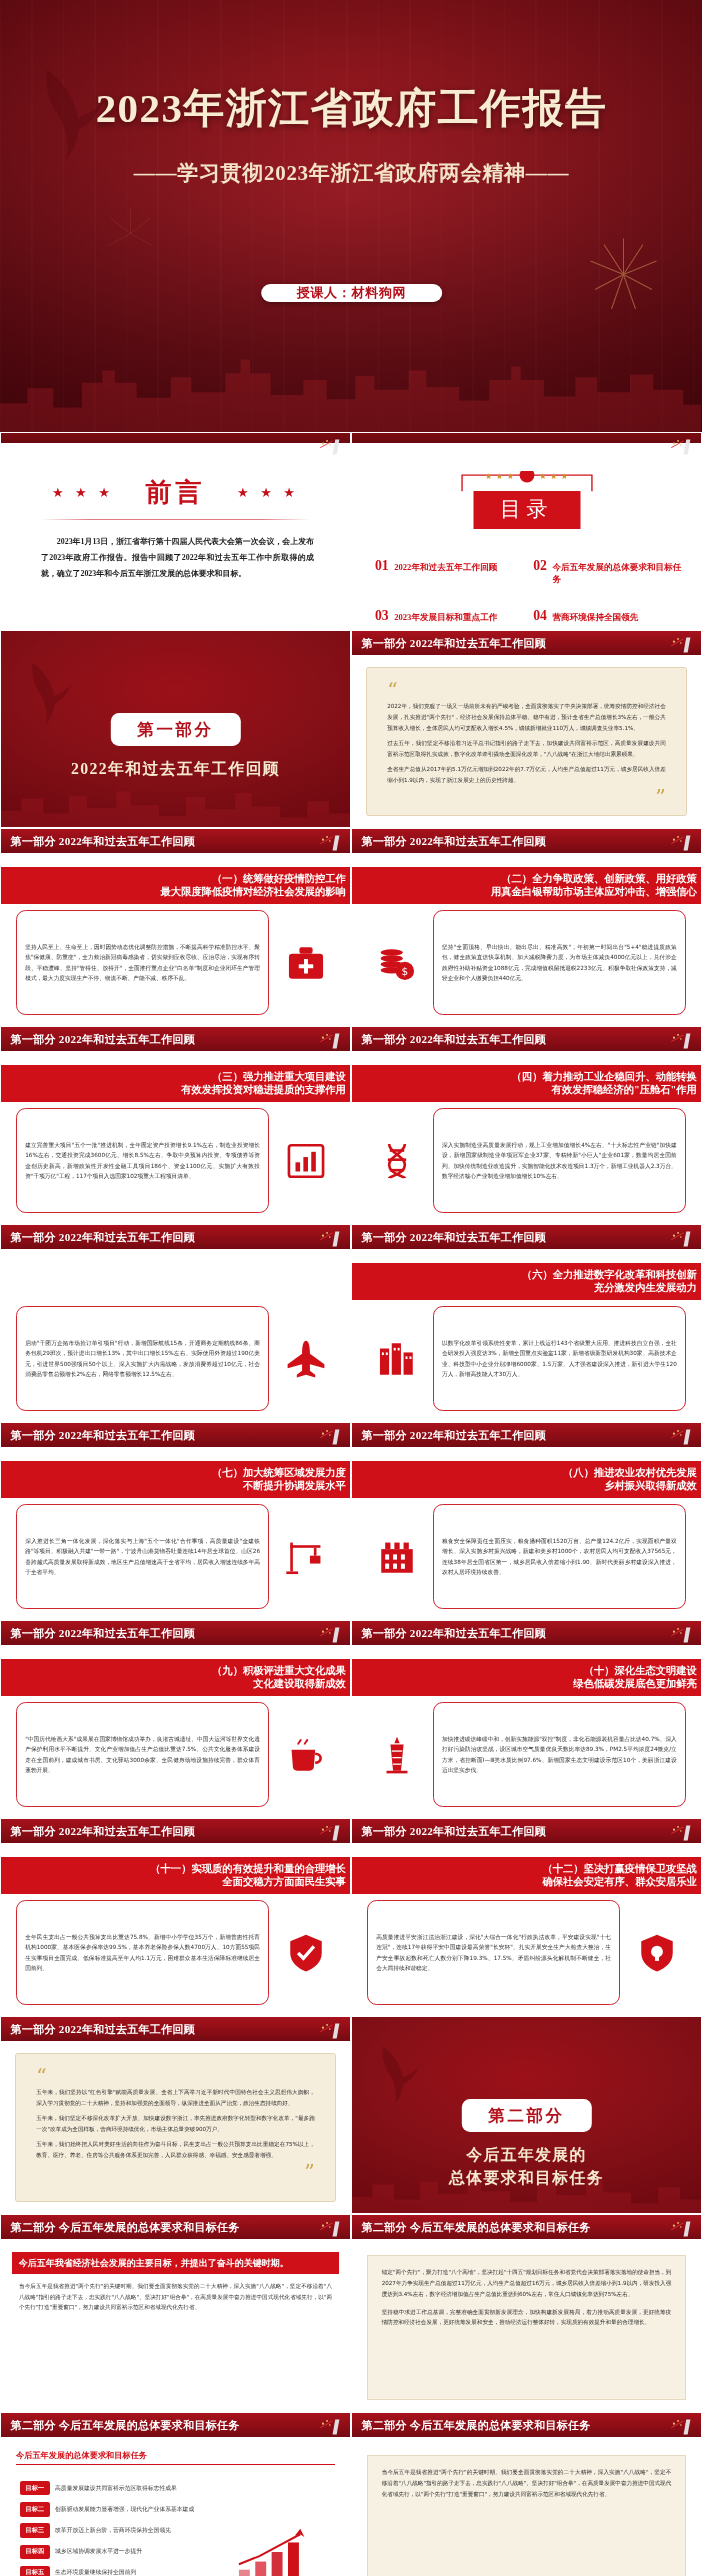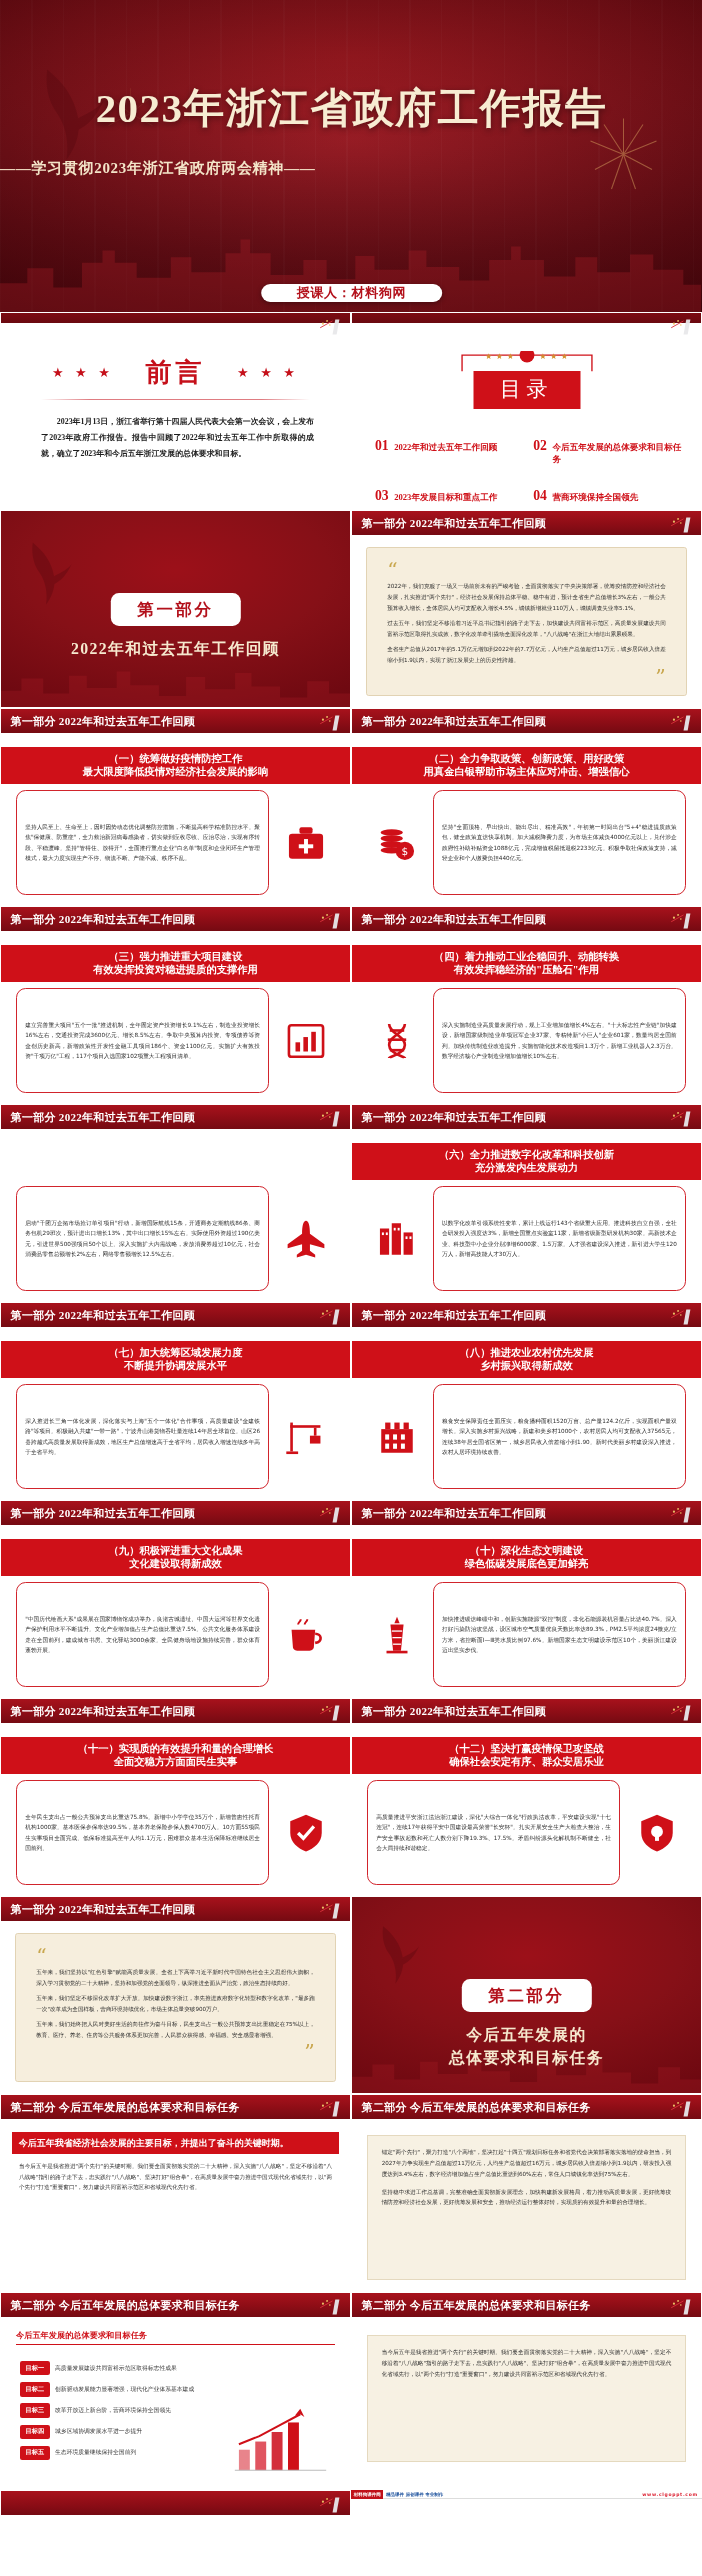--- a/index.html
+++ b/index.html
@@ -11,21 +11,21 @@
 
   
   .grid { display:flex; flex-wrap:wrap; width:703px; }
   .slide {
     width:351px; height:198px; position:relative; overflow:hidden;
     background:#ffffff; border:0.7px solid #ffffff;
   }
 
   
   .cover{
-    width:703px; height:312px; position:relative; overflow:hidden;
+    width:703px; height:432px; position:relative; overflow:hidden;
     background:
       radial-gradient(120% 90% at 50% 18%, #a01018 0%, #8c0d16 35%, #6d0710 72%, #5c050d 100%);
   }
   .cover .stripes{
     position:absolute; inset:0;
     background:repeating-linear-gradient(90deg,
       rgba(255,255,255,0.028) 0px, rgba(255,255,255,0.028) 1.4px,
       rgba(0,0,0,0) 1.4px, rgba(0,0,0,0) 31.5px);
     opacity:.9;
   }
@@ -40,22 +40,22 @@
   .firework{ position:absolute; right:42px; bottom:120px; width:75px; height:75px; opacity:.55; }
   .firework2{ position:absolute; left:103px; bottom:171px; width:55px; height:55px; opacity:.30; }
 
   .cover-title{
     position:absolute; left:0; right:0; top:81px; text-align:center;
     font-size:41px; letter-spacing:1.4px; font-weight:bold; color:#f7ecd2;
     text-shadow:0 2.1px 6.8px rgba(0,0,0,.45);
     font-family:"Liberation Serif","DejaVu Serif",serif;
   }
   .cover-sub{
-    position:absolute; left:0; right:0; top:159px; 
-    font-size:15px; color:#f3e4c8; letter-spacing:0.7px; font-weight:bold;
+    position:absolute; left:0; right:0; top:159px; text-align:center;
+    font-size:21px; color:#f3e4c8; letter-spacing:0.7px; font-weight:bold;
   }
   .cover-badge{
     position:absolute; left:50%; transform:translateX(-50%); top:284px;
     background:#ffffff; color:#b3111b; font-weight:bold; font-size:13px;
     padding:0 36px; border-radius:20.5px; letter-spacing:0.7px;
     box-shadow:0 1.4px 5.5px rgba(0,0,0,.35);
   }
   .hdrbar{
     position:absolute; left:0; right:0; top:0; height:25px;
     background:linear-gradient(180deg,#a8121c 0%, #8d0d16 55%, #750a12 100%);
@@ -68,21 +68,21 @@
   }
   .hdr-ico{ position:absolute; right:6.8px; top:1.4px; width:31.5px; height:22px; opacity:.95; }
   .hdr-strip{
     position:absolute; left:0; right:0; top:0; height:9.6px;
     background:linear-gradient(180deg,#7c0b13,#6a0910);
   }
 
   
   .sec-title{
     position:absolute; left:0; right:0; top:38px;
-    background:#cf1018; color:#fff; text-align:center;
+    background:#cf1018; color:#fff; text-align:right;
     padding:4.8px 4.1px 5.5px; font-size:10.3px; font-weight:bold; line-height:1.32;font-family:Liberation Serif, serif;
   }
   .sec-title .l2{ display:block; }
   .cardwrap{ position:absolute; left:15px; right:15px; top:81px; bottom:9.6px; display:flex; align-items:center; gap:6.8px; }
   .card{
     flex:1; border:1.4px solid #d1242c; border-radius:9.6px;
     padding:6.8px 8.2px; height:100%;
     display:flex; align-items:center;
     background:#fff;
   }

